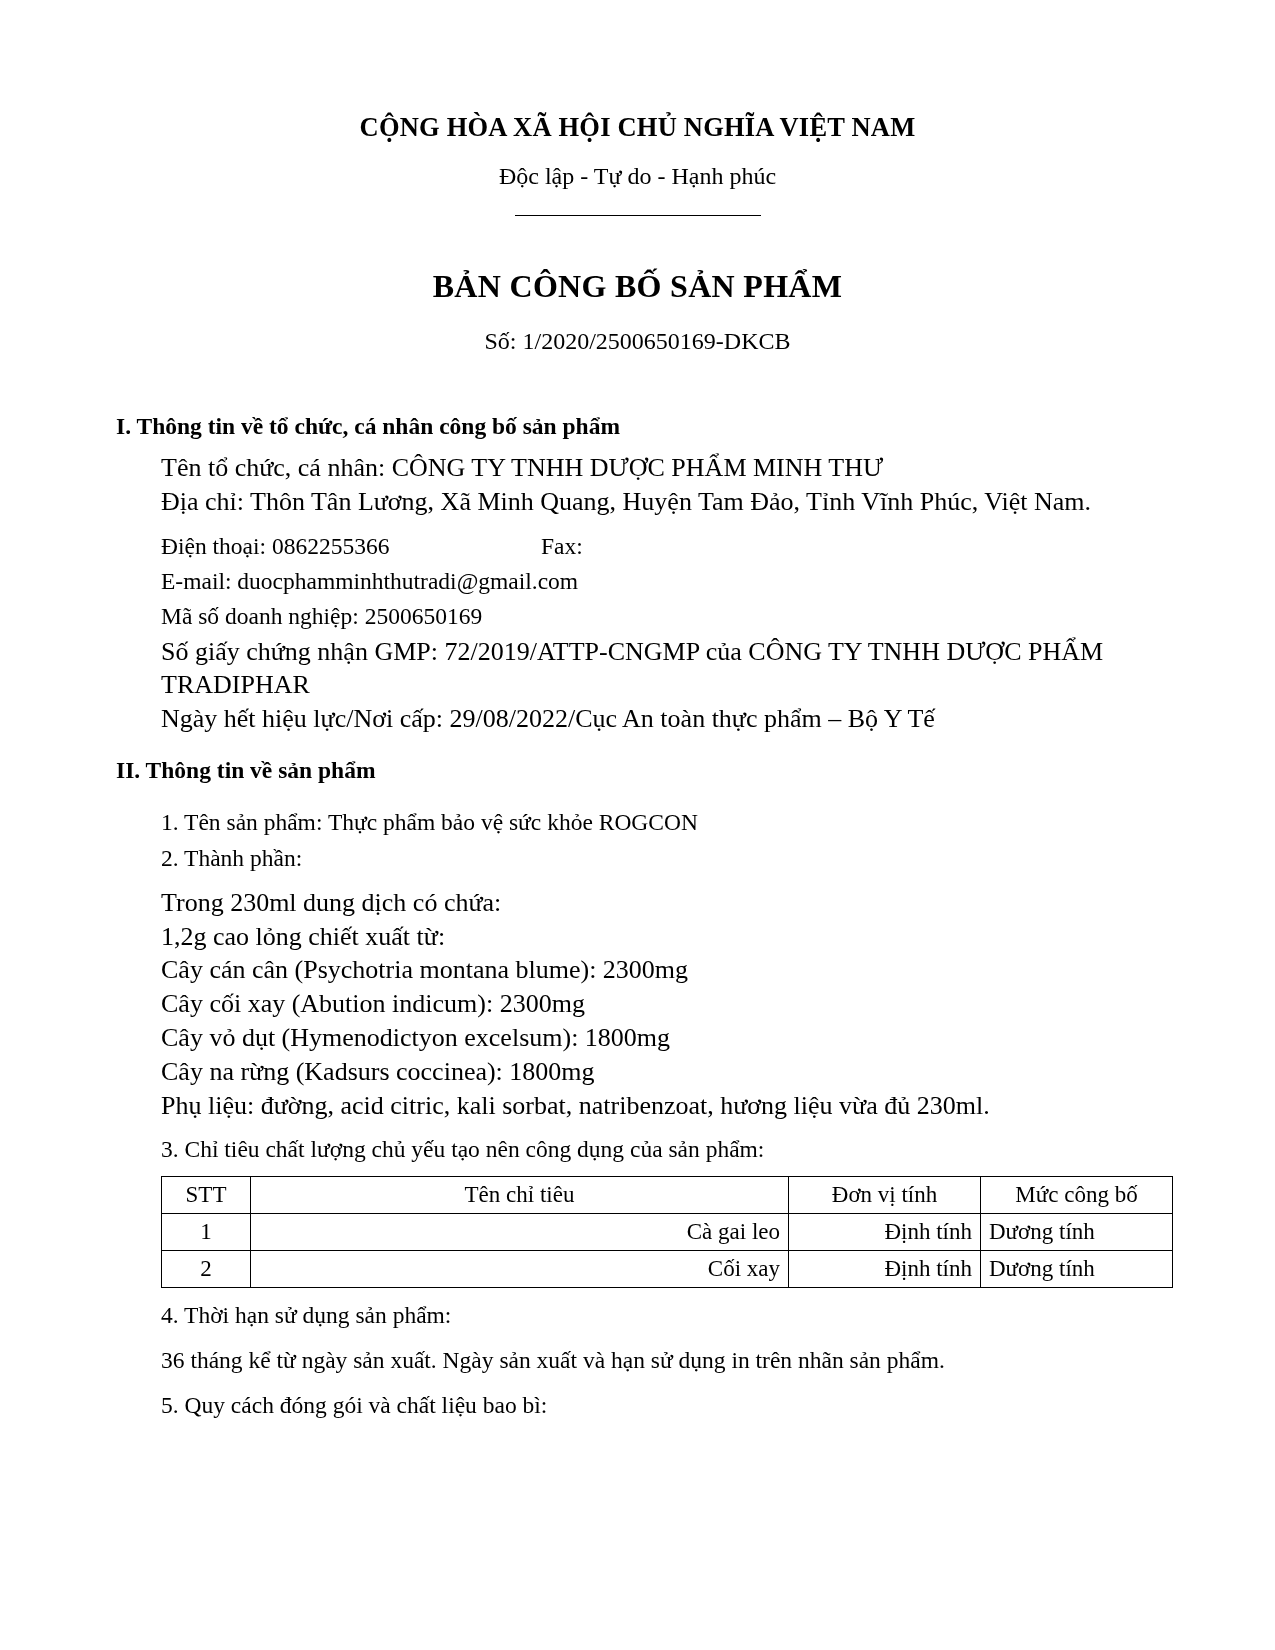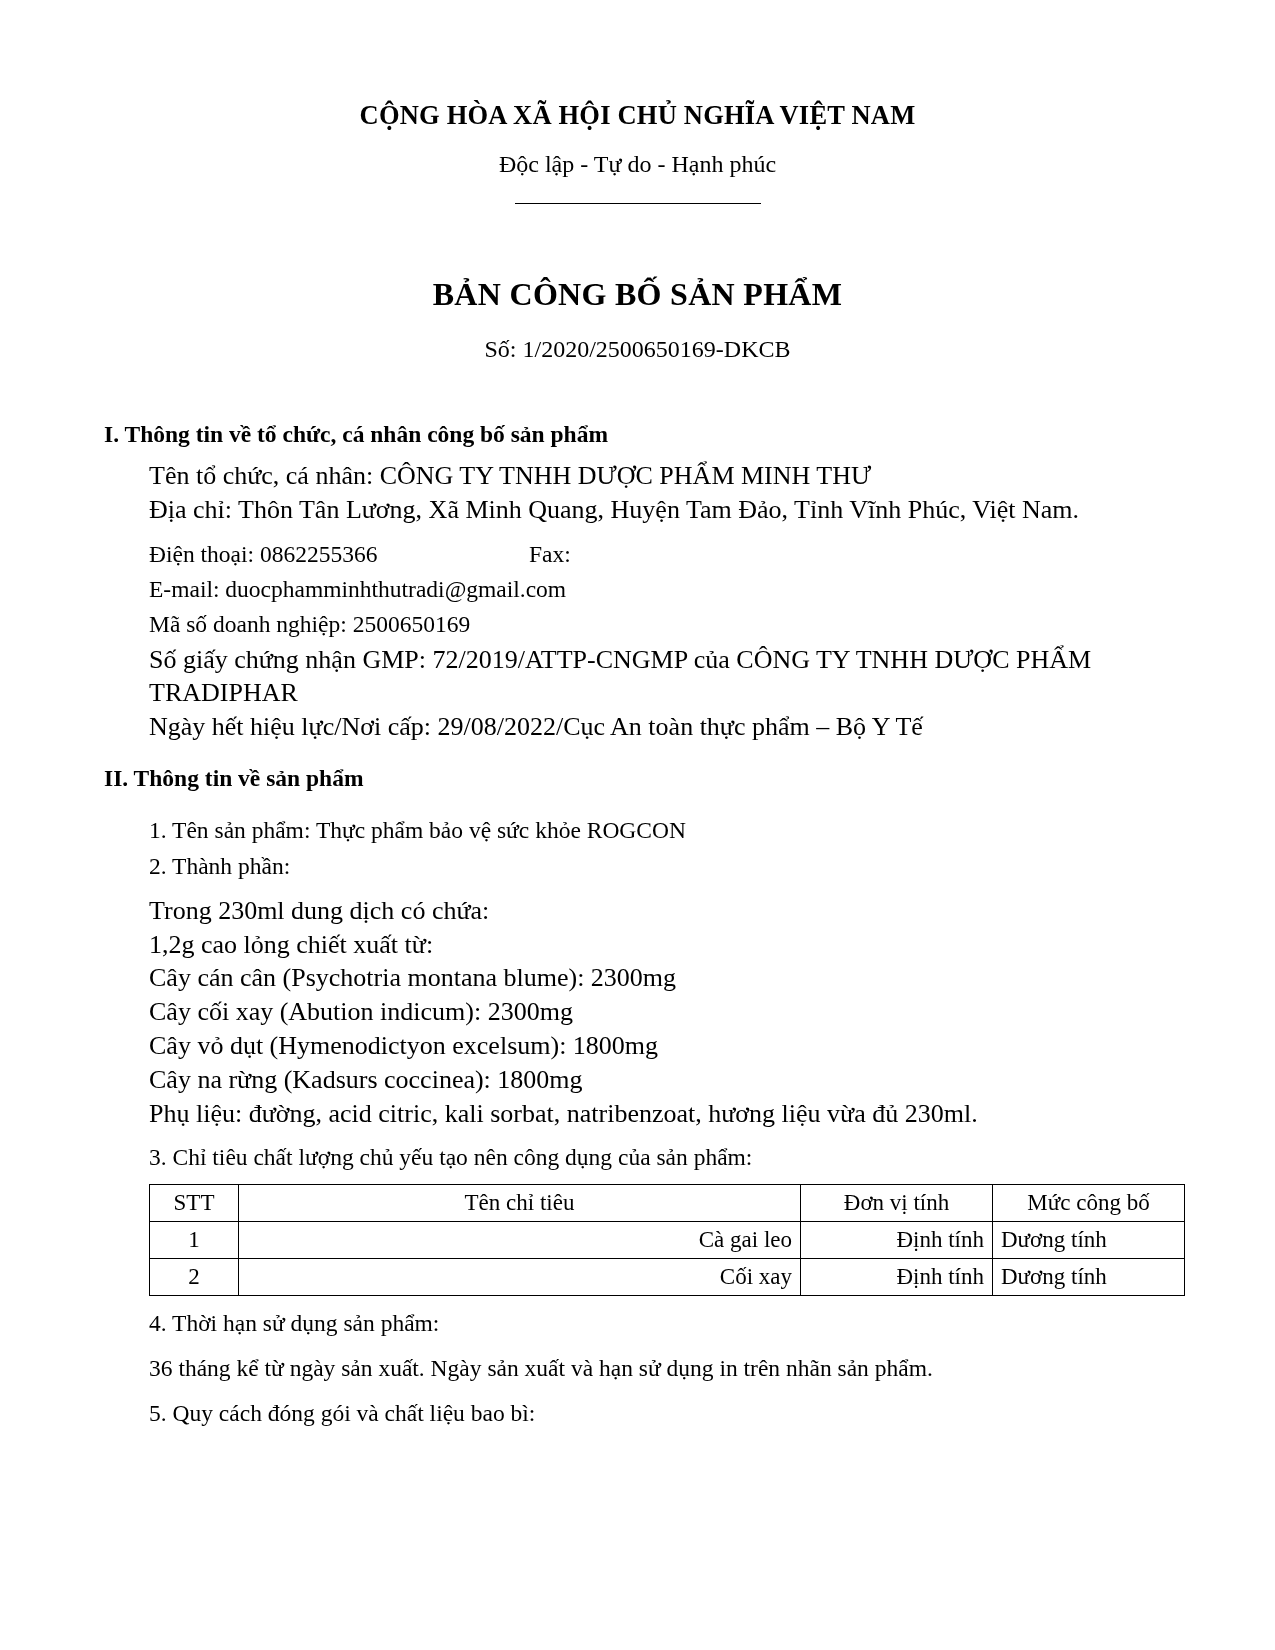--- a/index.html
+++ b/index.html
@@ -13,21 +13,21 @@
     font-family: "Liberation Serif", "DejaVu Serif", serif;
     color: #000000;
     position: relative;
     overflow: hidden;
   }
   .page {
     position: relative;
     width: 1275px;
     height: 1422px;
     box-sizing: border-box;
-    padding: 4px;
+    padding: 16px;
   }
 
   
   .header {
     text-align: center;
     padding-top: 96px;
   }
   .national-title {
     font-size: 26.5px;
     font-weight: bold;
@@ -48,21 +48,21 @@
     width: 246px;
     border-bottom: 1.6px solid #000;
     height: 1px;
     vertical-align: middle;
   }
 
   .doc-title {
     font-size: 32px;
     font-weight: bold;
     letter-spacing: 0.3px;
-    margin-top: 64px;
+    margin-top: 44px;
     line-height: 1.2;
   }
   .doc-number {
     text-align: center;
     font-size: 24px;
     margin-top: 22px;
     line-height: 1.2;
   }
 
   

